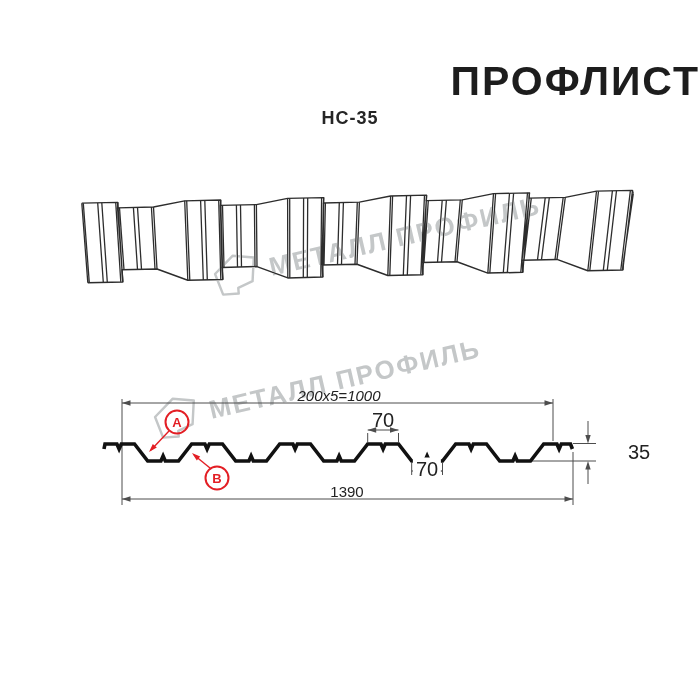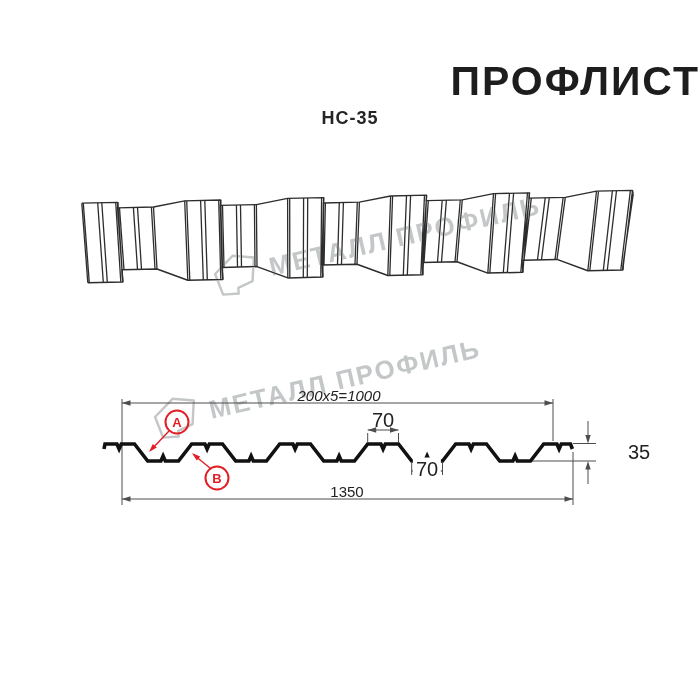--- a/index.html
+++ b/index.html
@@ -93,21 +93,21 @@
       <polygon points="149.0,452.0 156.8,447.6 152.8,443.9" fill="#e31e24"></polygon>
       <path d="M210 468 L194 455" fill="none" stroke="#e31e24" stroke-width="1.4"></path>
       <polygon points="192.0,453.0 196.8,460.5 200.2,456.4" fill="#e31e24"></polygon>
       <path d="M104 449 L105 444 L116.9 444 L119.1 449 L121.3 444 L134.5 444 L147.7 461 L160.9 461 L163.1 456 L165.3 461 L178.5 461 L191.7 444 L204.9 444 L207.1 449 L209.3 444 L222.5 444 L235.7 461 L248.9 461 L251.1 456 L253.3 461 L266.5 461 L279.7 444 L292.9 444 L295.1 449 L297.3 444 L310.5 444 L323.7 461 L336.9 461 L339.1 456 L341.3 461 L354.5 461 L367.7 444 L380.9 444 L383.1 449 L385.3 444 L398.5 444 L411.7 461 L424.9 461 L427.1 456 L429.3 461 L442.5 461 L455.7 444 L468.9 444 L471.1 449 L473.3 444 L486.5 444 L499.7 461 L512.9 461 L515.1 456 L517.3 461 L530.5 461 L543.7 444 L556.9 444 L559.1 449 L561.3 444 L570.5 444 L572.4 449" fill="none" stroke="#111" stroke-width="3.6" stroke-linejoin="miter"></path>
     </svg>
 
   <div class="dim" id="dim-top">200x5=1000</div>
   <div class="dim" id="dim-70t">70</div>
   <div class="dim" id="dim-70b">70</div>
   <div class="dim" id="dim-35">35</div>
-  <div class="dim" id="dim-1060">1350</div>
+  <div class="dim" id="dim-1060">1390</div>
 
   <div class="marker marker-a" style="border: 2.5px solid rgb(227, 30, 36); color: rgb(227, 30, 36);">
     <span>A</span>
   </div>
   <div class="marker marker-b" style="border: 2.5px solid rgb(227, 30, 36); color: rgb(227, 30, 36);">
     <span>B</span>
   </div>
 
 </div>
 

